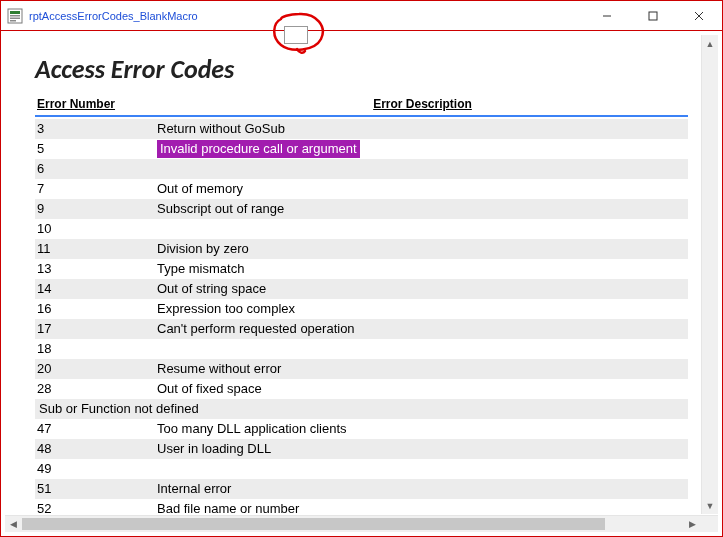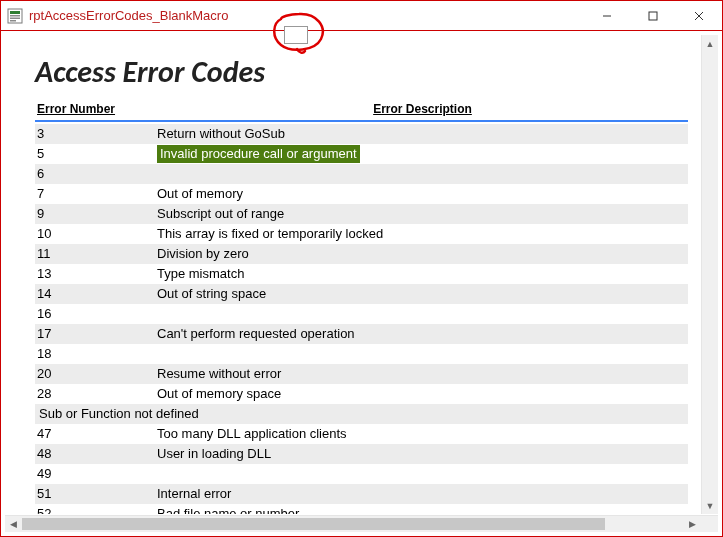--- a/index.html
+++ b/index.html
@@ -21,22 +21,22 @@
     background: #fff;
     border-bottom: 1px solid #c00;
   }
   .titlebar .app-icon {
     width: 16px; height: 16px;
     margin-right: 6px;
     display: inline-flex; align-items: center; justify-content: center;
   }
   .titlebar .title {
     flex: 0 0 auto;
-    font-size: 13px;
-    color: #b91c1c;
+    font-size: 11px;
+    color: #1d4ed8;
   }
   .titlebar .spacer { flex: 1; }
   .window-controls { display: flex; height: 100%; }
   .win-btn {
     width: 46px; height: 100%;
     display: flex; align-items: center; justify-content: center;
     color: #333;
     font-family: inherit;
   }
 
@@ -99,21 +99,21 @@
   .hscroll .thumb {
     position:absolute; top:2px; bottom:2px; left:0; width:88%;
     background:#c7c7c7; border-radius:0;
   }
   .hscroll .corner { width:17px; background:#f0f0f0; }
 
   h1.report-title {
     font-family: Calibri, "Segoe UI", sans-serif;
     font-weight: 700;
     font-style: italic;
-    font-size: 30px;
+    font-size: 26px;
     color: #222;
     margin: 8px 0 10px 0;
   }
   .col-headers {
     display: flex;
     font-weight: 700;
     font-size: 12px;
     padding: 2px 0 4px 0;
     border-bottom: 2px solid #3b82f6;
     text-decoration: underline;
@@ -126,21 +126,21 @@
     display: flex;
     font-size: 13px;
     line-height: 20px;
     height: 20px;
   }
   .row:nth-child(odd) { background: #ececec; }
   .row:nth-child(even) { background: #ffffff; }
   .row .num { width: 118px; padding-left: 2px; }
   .row .desc { flex:1; padding-left: 4px; white-space: nowrap; }
   .row .desc.hl {
-    background: #4d7c0f; color: #fff;
+    background: #a21caf; color: #fff;
     display: inline-block; flex: 0 0 auto;
     padding: 0 3px;
     line-height: 18px;
     margin-top: 1px;
   }
   .desc-wrap { flex:1; padding-left:4px; }
 </style>
 </head>
 <body>
 
@@ -209,51 +209,51 @@
         <div class="row">
           <div class="num">7</div>
           <div class="desc">Out of memory</div>
         </div>
         <div class="row">
           <div class="num">9</div>
           <div class="desc">Subscript out of range</div>
         </div>
         <div class="row">
           <div class="num">10</div>
-          <div class="desc">This array is fixed or temporarily locked</div>
         </div>
         <div class="row">
           <div class="num">11</div>
           <div class="desc">Division by zero</div>
         </div>
         <div class="row">
           <div class="num">13</div>
           <div class="desc">Type mismatch</div>
         </div>
         <div class="row">
           <div class="num">14</div>
           <div class="desc">Out of string space</div>
         </div>
         <div class="row">
           <div class="num">16</div>
+          <div class="desc">Expression too complex</div>
         </div>
         <div class="row">
           <div class="num">17</div>
           <div class="desc">Can't perform requested operation</div>
         </div>
         <div class="row">
           <div class="num">18</div>
         </div>
         <div class="row">
           <div class="num">20</div>
           <div class="desc">Resume without error</div>
         </div>
         <div class="row">
           <div class="num">28</div>
-          <div class="desc">Out of memory space</div>
+          <div class="desc">Out of fixed space</div>
         </div>
         <div class="row">
           <div class="desc">Sub or Function not defined</div>
         </div>
         <div class="row">
           <div class="num">47</div>
           <div class="desc">Too many DLL application clients</div>
         </div>
         <div class="row">
           <div class="num">48</div>

